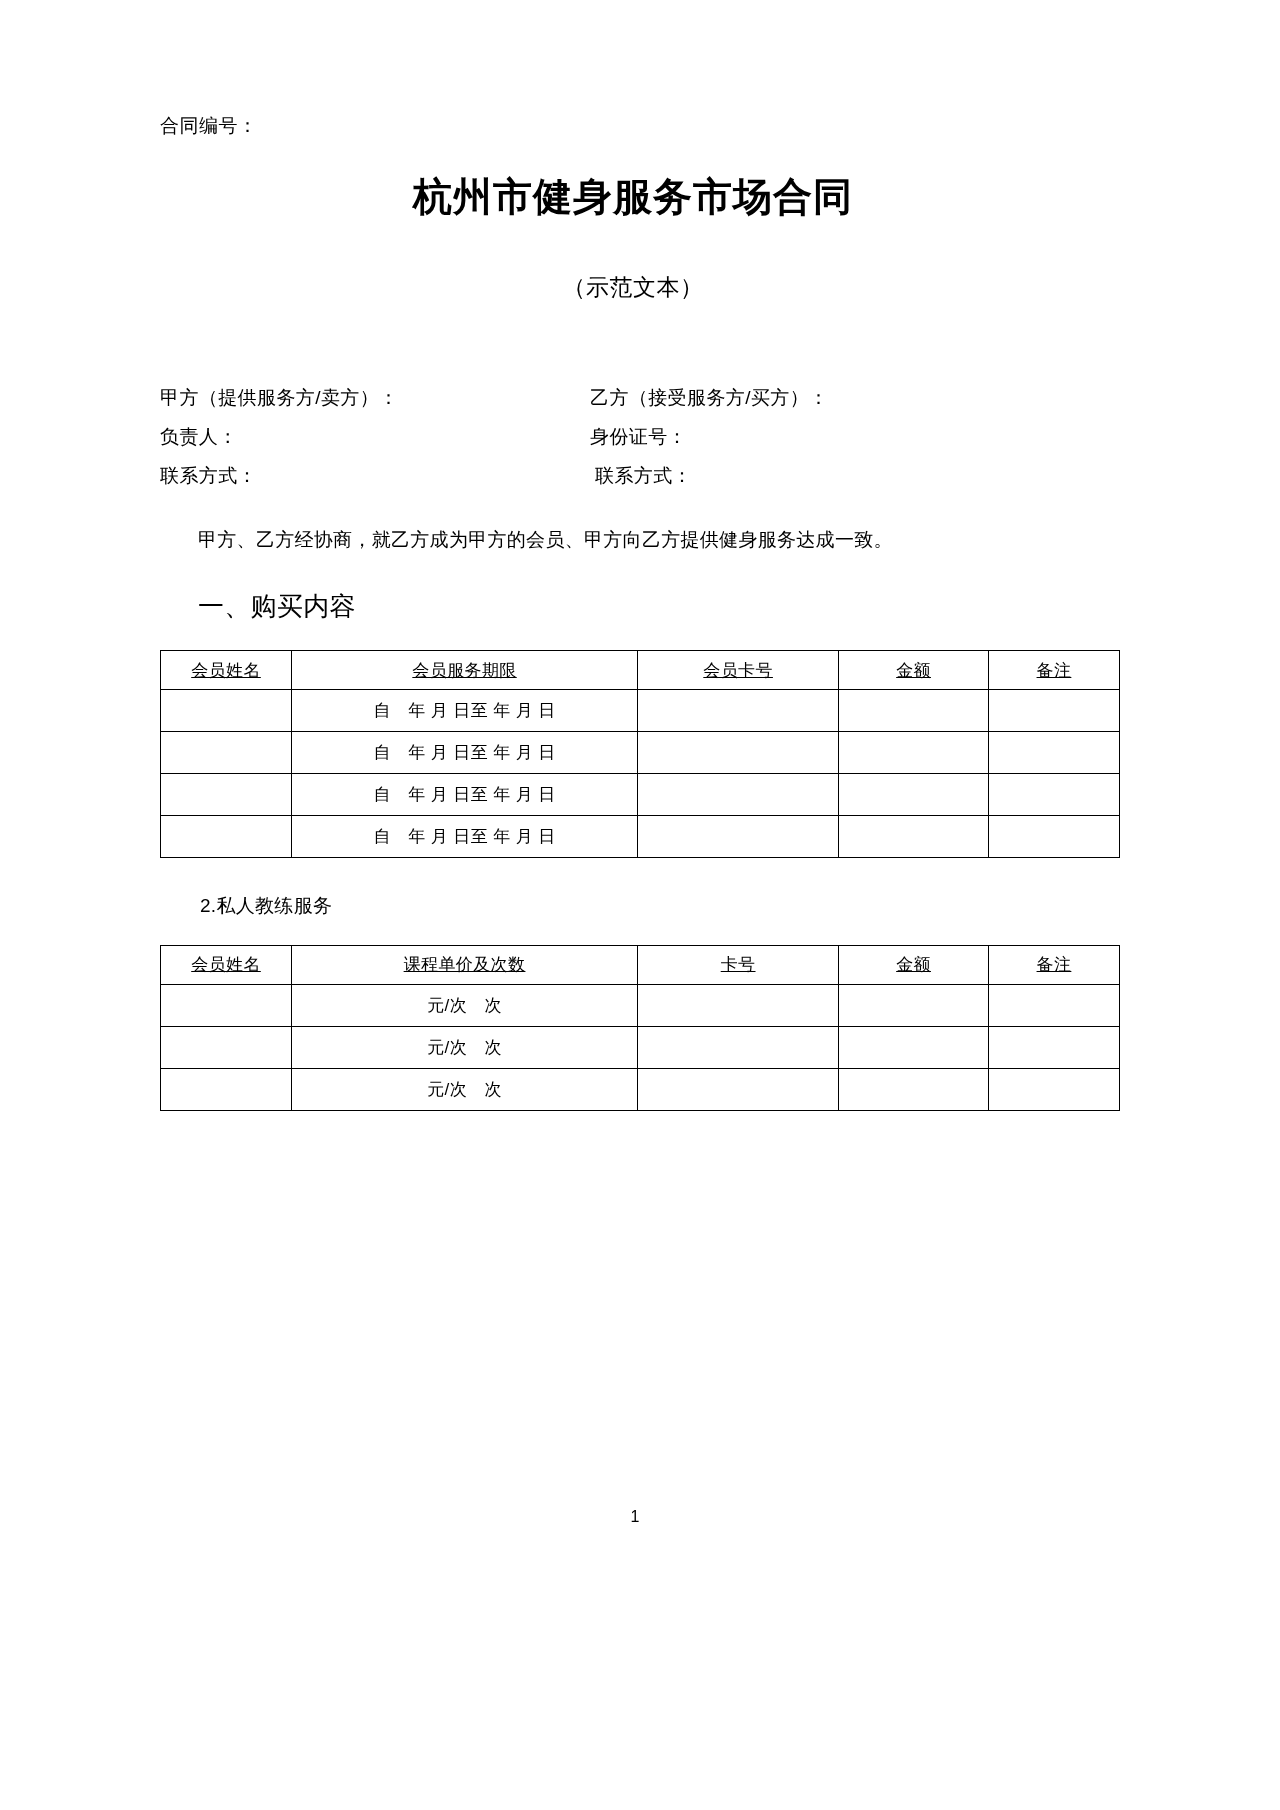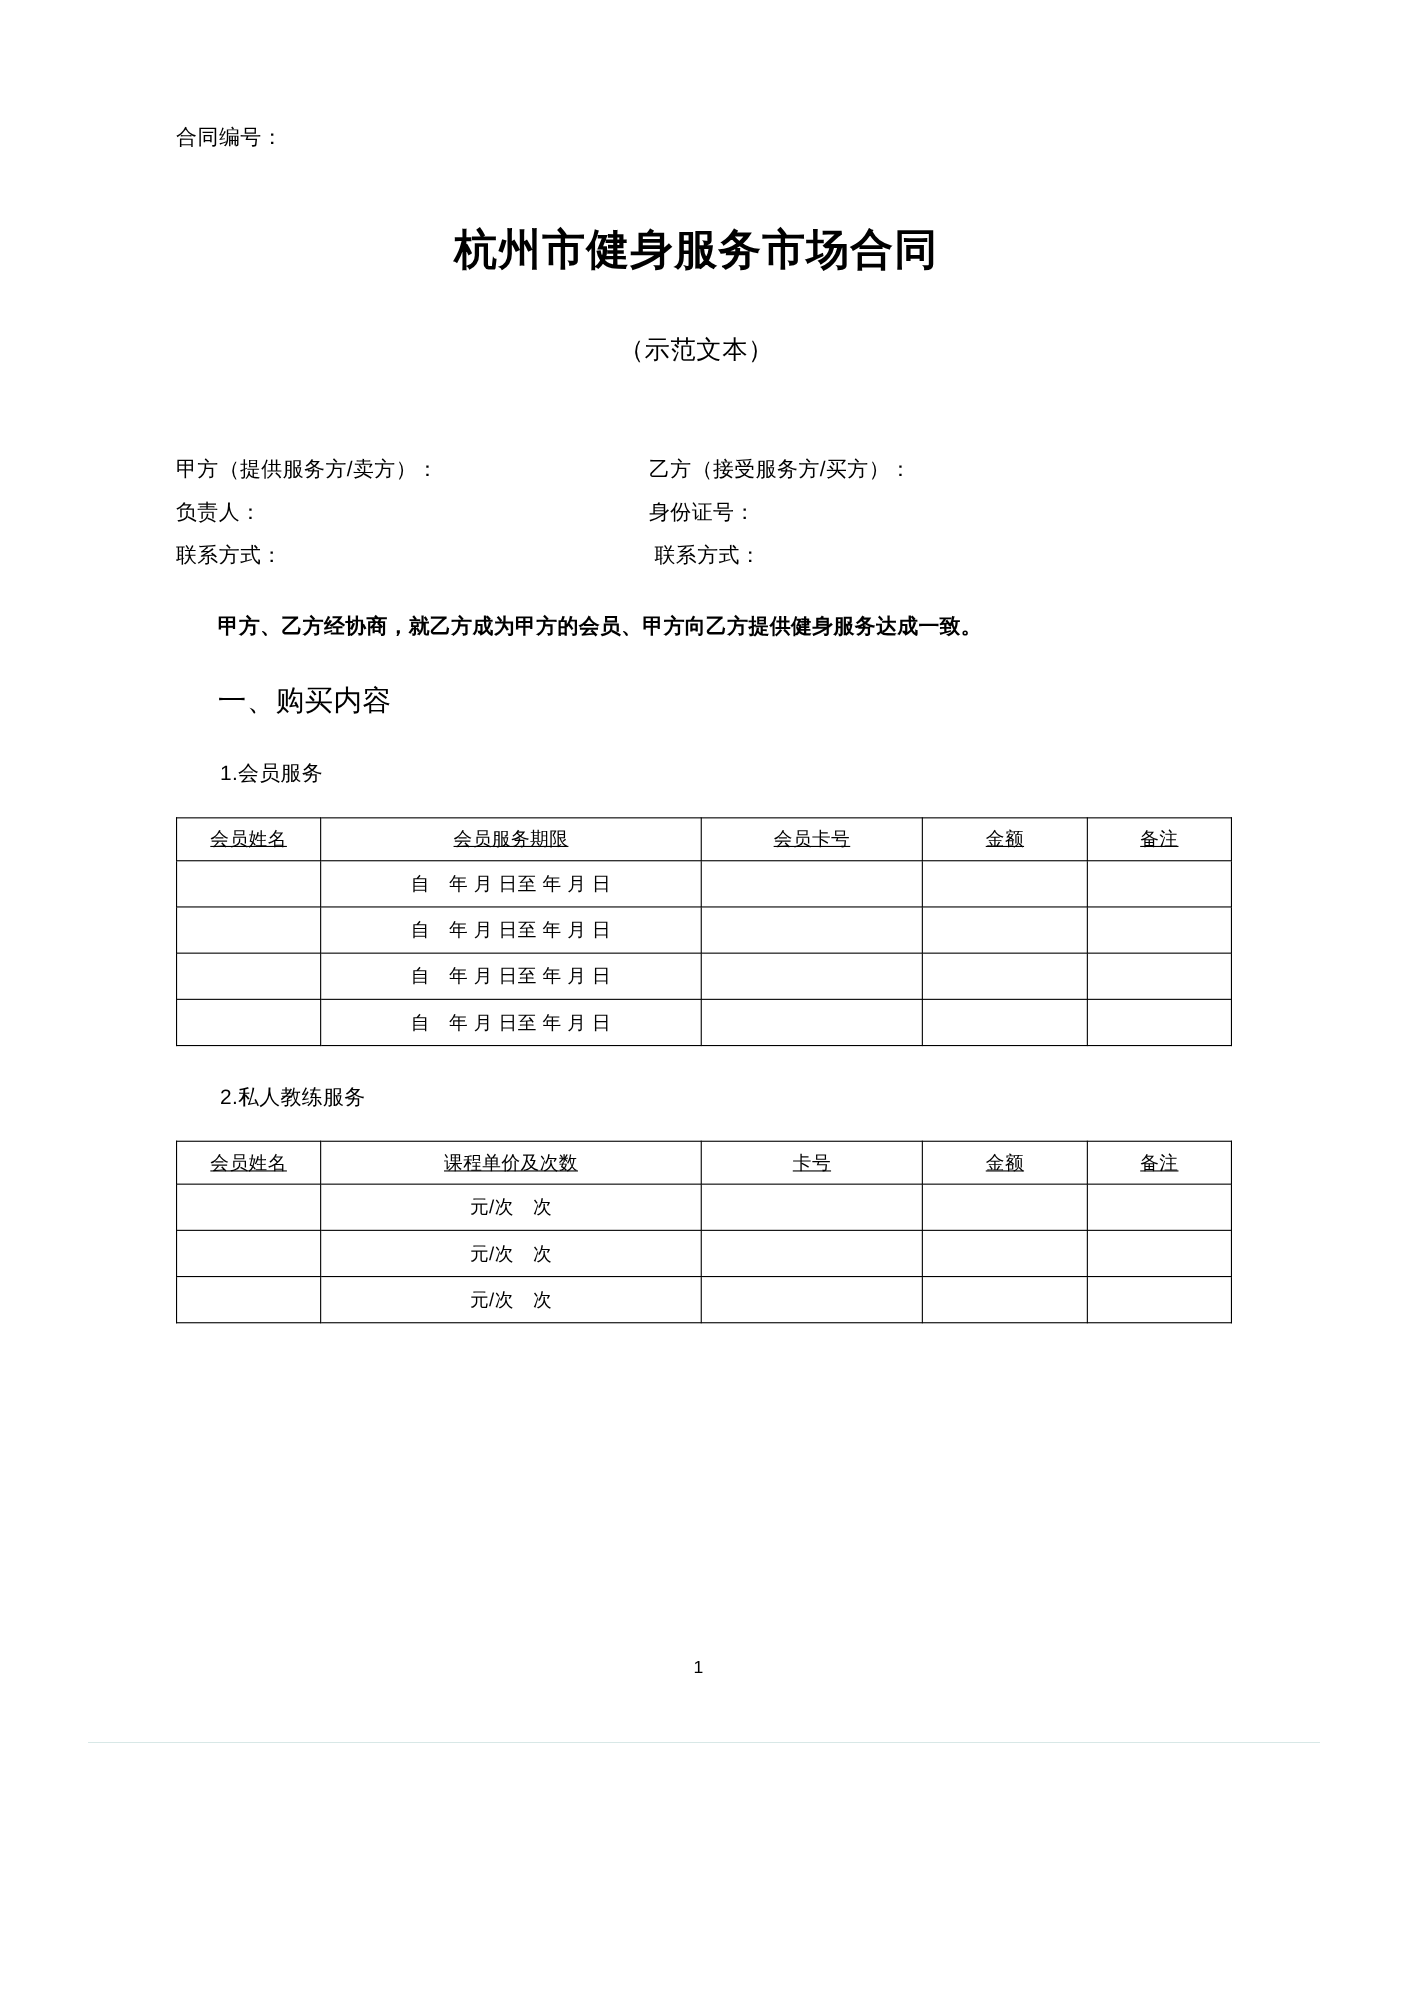--- a/index.html
+++ b/index.html
@@ -34,21 +34,21 @@
     padding-left: 0px;
     letter-spacing: 0.5px;
   }
 
   
   .doc-title {
     text-align: center;
     font-size: 39px;
     font-weight: 700;
     letter-spacing: 1px;
-    margin: 60px 0 0 0;
+    margin: 30px 0 0 0;
     padding-right: 14px;
   }
   .doc-subtitle {
     text-align: center;
     font-size: 23px;
     font-weight: 400;
     margin: 48px 0 0 0;
     padding-right: 14px;
     letter-spacing: 0.5px;
   }
@@ -76,21 +76,20 @@
     padding-left: 5px;
   }
 
   
   .para {
     font-size: 19px;
     line-height: 1.5;
     margin: 41px 0 0 0;
     text-indent: 38px;
     letter-spacing: 0.3px;
-    font-weight: bold;
   }
   .section-h1 {
     font-size: 26px;
     line-height: 1.5;
     margin: 33px 0 0 0;
     text-indent: 38px;
     letter-spacing: 0.3px;
   }
   .section-h2 {
     font-size: 19px;
@@ -166,21 +165,20 @@
       <div class="party-row indent-b">
         <div class="col-a">联系方式：</div>
         <div class="col-b">联系方式：</div>
       </div>
     </div>
 
     <p class="para">甲方、乙方经协商，就乙方成为甲方的会员、甲方向乙方提供健身服务达成一致。</p>
 
     <div class="section-h1">一、购买内容</div>
 
-    <div class="section-h2">1.会员服务</div>
 
     <table class="doc-table">
       <tbody>
         <tr class="head">
           <td class="c-name">会员姓名</td>
           <td class="c-term">会员服务期限</td>
           <td class="c-card">会员卡号</td>
           <td class="c-amt">金额</td>
           <td class="c-note">备注</td>
         </tr>

